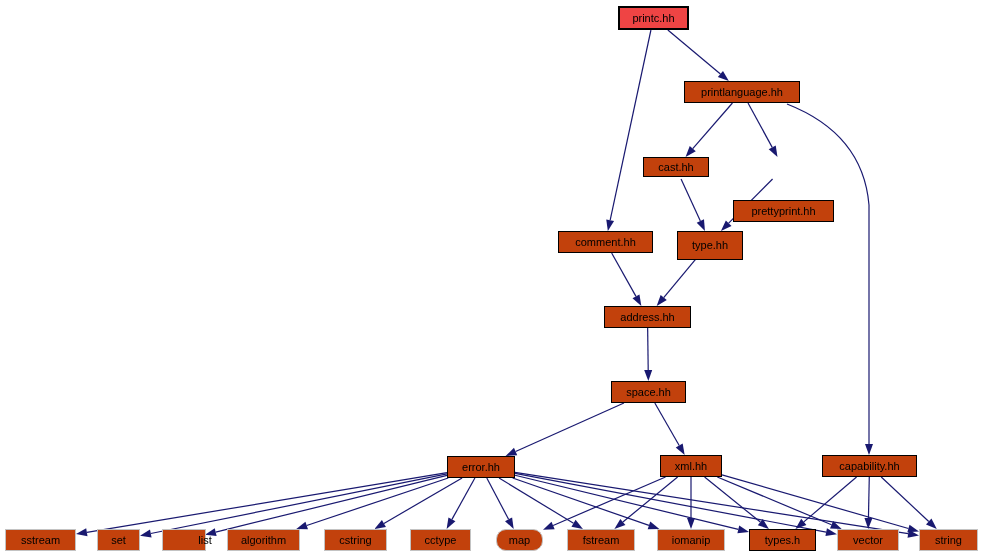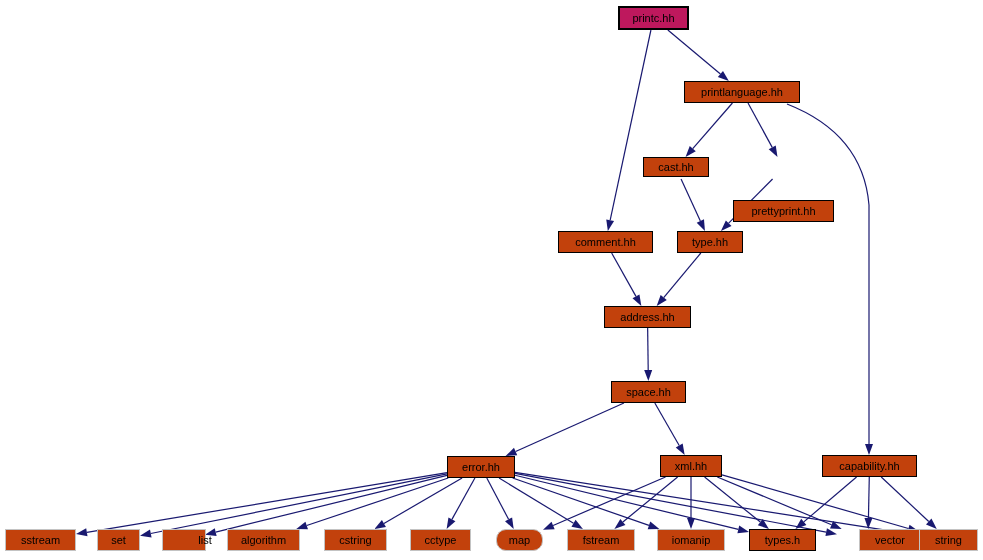--- a/index.html
+++ b/index.html
@@ -16,21 +16,21 @@
     display:flex;align-items:center;justify-content:center;
     box-sizing:border-box;
     background:#c2410c;
     border:1px solid #000000;
     font-size:11px;
     color:#000000;
     white-space:nowrap;
     line-height:1;
   }
   .node.external{border-color:#c3c3c3;}
-  .node.current{background:#be185d;border-width:2px;}
+  .node.current{background:#ef4444;border-width:2px;}
 </style>
 </head>
 <body>
 
 <div class="stage">
   <svg id="edge-layer" width="983" height="560">
       <polygon points="728.8445945945946,81 717.8400460672311,77.01253066357842 722.9717457349738,70.87529525012954" fill="#191970"></polygon>
       <line x1="667.8513513513514" y1="30" x2="720.4058959011024" y2="73.94391295685398" stroke="#191970" stroke-width="1.2"></line>
       <polygon points="607.8571428571429,231 606.2507531768729,219.406057090225 614.0731724894922,221.082289800072" fill="#191970"></polygon>
       <line x1="650.9285714285714" y1="30" x2="610.1619628331825" y2="220.2441734451485" stroke="#191970" stroke-width="1.2"></line>
@@ -106,21 +106,21 @@
       </div>
       <div class="node internal" style="left: 643px; top: 157px; width: 66px; height: 20px;">
         <span>cast.hh</span>
       </div>
       <div class="node internal" style="left: 733px; top: 157px; width: 101px; height: 22px; margin-top: 43px;">
         <span>prettyprint.hh</span>
       </div>
       <div class="node internal" style="left: 558px; top: 231px; width: 95px; height: 22px;">
         <span>comment.hh</span>
       </div>
-      <div class="node internal" style="left: 677px; top: 231px; width: 66px; height: 22px; justify-content: center;">
+      <div class="node internal" style="left: 677px; top: 231px; width: 66px; height: 29px; justify-content: center;">
         <span>type.hh</span>
       </div>
       <div class="node internal" style="left: 604px; top: 306px; width: 87px; height: 22px;">
         <span>address.hh</span>
       </div>
       <div class="node internal" style="left: 611px; top: 381px; width: 75px; height: 22px;">
         <span>space.hh</span>
       </div>
       <div class="node internal" style="left: 447px; top: 456px; width: 68px; height: 22px;">
         <span>error.hh</span>
@@ -154,20 +154,20 @@
       </div>
       <div class="node external" style="left: 567px; top: 529px; width: 68px; height: 22px;">
         <span>fstream</span>
       </div>
       <div class="node external" style="left: 657px; top: 529px; width: 68px; height: 22px;">
         <span>iomanip</span>
       </div>
       <div class="node internal" style="left: 749px; top: 529px; width: 67px; height: 22px;">
         <span>types.h</span>
       </div>
-      <div class="node external" style="left: 837px; top: 529px; width: 62px; height: 22px; margin-left: 22px;">
+      <div class="node external" style="left: 837px; top: 529px; width: 62px; height: 22px;">
         <span>vector</span>
       </div>
       <div class="node external" style="left: 919px; top: 529px; width: 59px; height: 22px;">
         <span>string</span>
       </div>
     </div>
 </div>
 
 </body></html>

